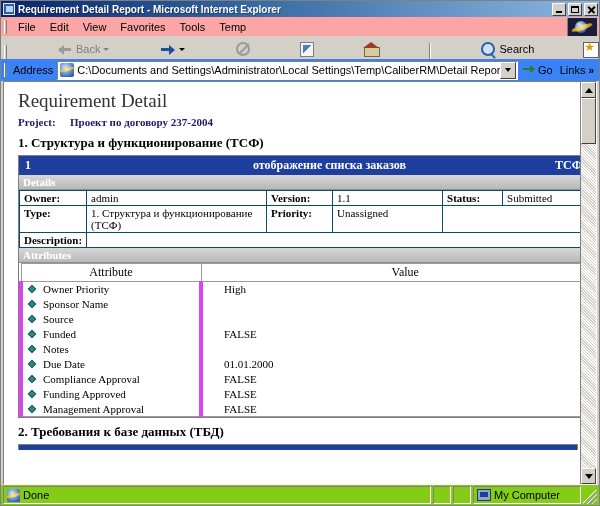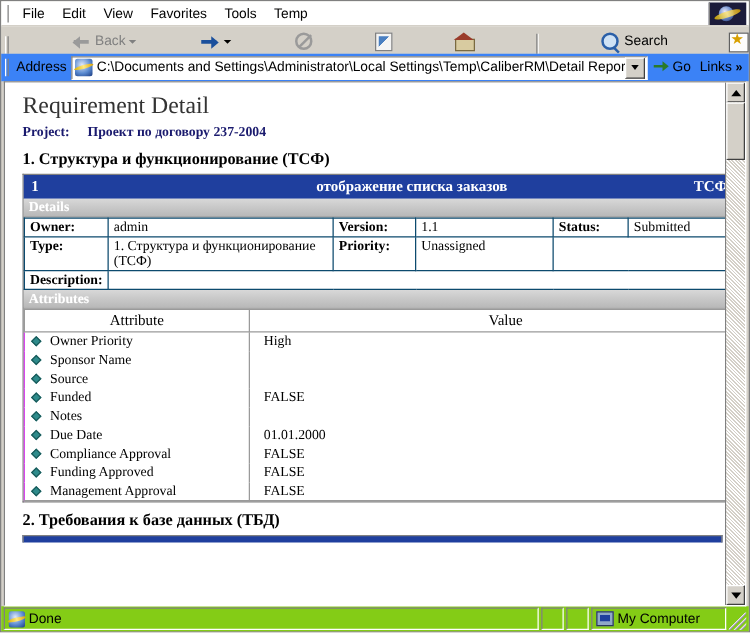--- a/index.html
+++ b/index.html
@@ -64,21 +64,21 @@
   .tbtn.max i { width: 8px; height: 7px; left: 2px; top: 2px; background: none; border: 1px solid #000; border-top-width: 2px; }
   .tbtn.close i.a, .tbtn.close i.b {
     width: 9px; height: 1.5px; left: 2px; top: 5px; background: #000;
   }
   .tbtn.close i.a { transform: rotate(45deg); }
   .tbtn.close i.b { transform: rotate(-45deg); }
 
   
   .menubar {
     height: 20px;
-    background: #ffffff;
+    background: #fca5a5;
     display: flex; align-items: center;
     border-bottom: 1px solid #d4d0c8;
     flex: none;
     position: relative;
   }
   .grip {
     width: 3px; height: 14px; margin: 0 4px 0 3px;
     border-left: 1px solid #ffffff;
     border-right: 1px solid #808080;
     flex: none;
@@ -404,23 +404,23 @@
 
   
   table.attrs { border-collapse: collapse; width: 100%; font-size: 11px; }
   table.attrs th {
     font-weight: normal; font-size: 12px;
     border: 1px solid #9a9a9a;
     padding: 1px 0;
     font-family: "Liberation Serif", serif;
   }
   table.attrs td {
-    border-left: 1px solid #d946ef;
+    border-left: 4px solid #d946ef;
     border-right: 1px solid #9a9a9a;
-    padding: 0px 11px;
+    padding: 0px 21px;
     font-size: 11px;
     height: 15px;
     font-family: "Liberation Serif", serif;
   }
   table.attrs tr:last-child td { border-bottom: 1px solid #9a9a9a; }
   .attr-name { width: 180px; padding-left: 20px !important; position: relative; margin-left: 24px; }
   .diamond {
     position: absolute; left: 6px; top: 4px;
     width: 6px; height: 6px;
     background: #2e8b8b;
@@ -506,20 +506,36 @@
       linear-gradient(135deg, transparent 62%, #ffffff 63%, #808080 72%, transparent 73%),
       linear-gradient(135deg, transparent 79%, #ffffff 80%, #808080 89%, transparent 90%);
     align-self: flex-end;
   }
 </style>
 </head>
 <body>
 
 <div class="window">
 
+  <div class="titlebar">
+    <span class="title-icon"></span>
+    <span class="title-text">Requirement Detail Report - Microsoft Internet Explorer</span>
+    <span class="title-btns">
+      <span class="tbtn min">
+          <i></i>
+        </span>
+      <span class="tbtn max">
+          <i></i>
+        </span>
+      <span class="tbtn close">
+          <i class="a"></i>
+          <i class="b"></i>
+        </span>
+    </span>
+  </div>
 
   <div class="menubar">
     <span class="grip"></span>
     <span class="menu-item">File</span>
     <span class="menu-item">Edit</span>
     <span class="menu-item">View</span>
     <span class="menu-item">Favorites</span>
     <span class="menu-item">Tools</span>
     <span class="menu-item">Temp</span>
     <span class="ie-logo"></span>

